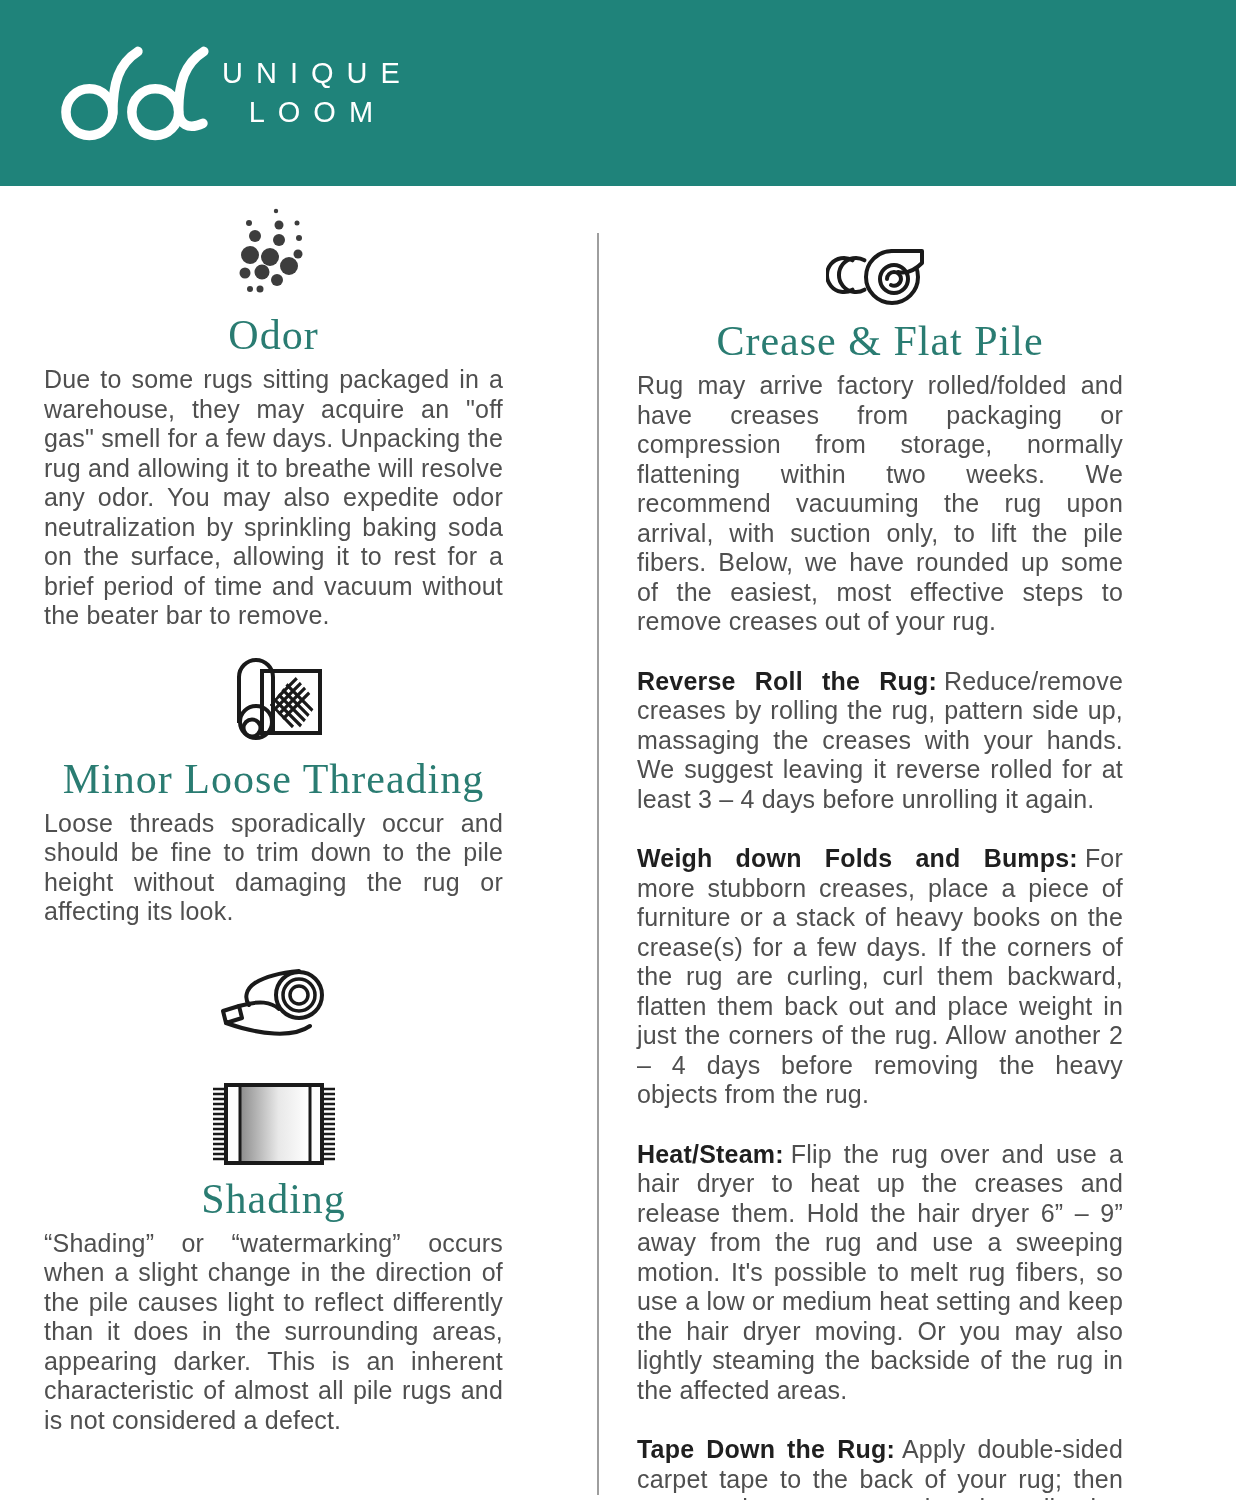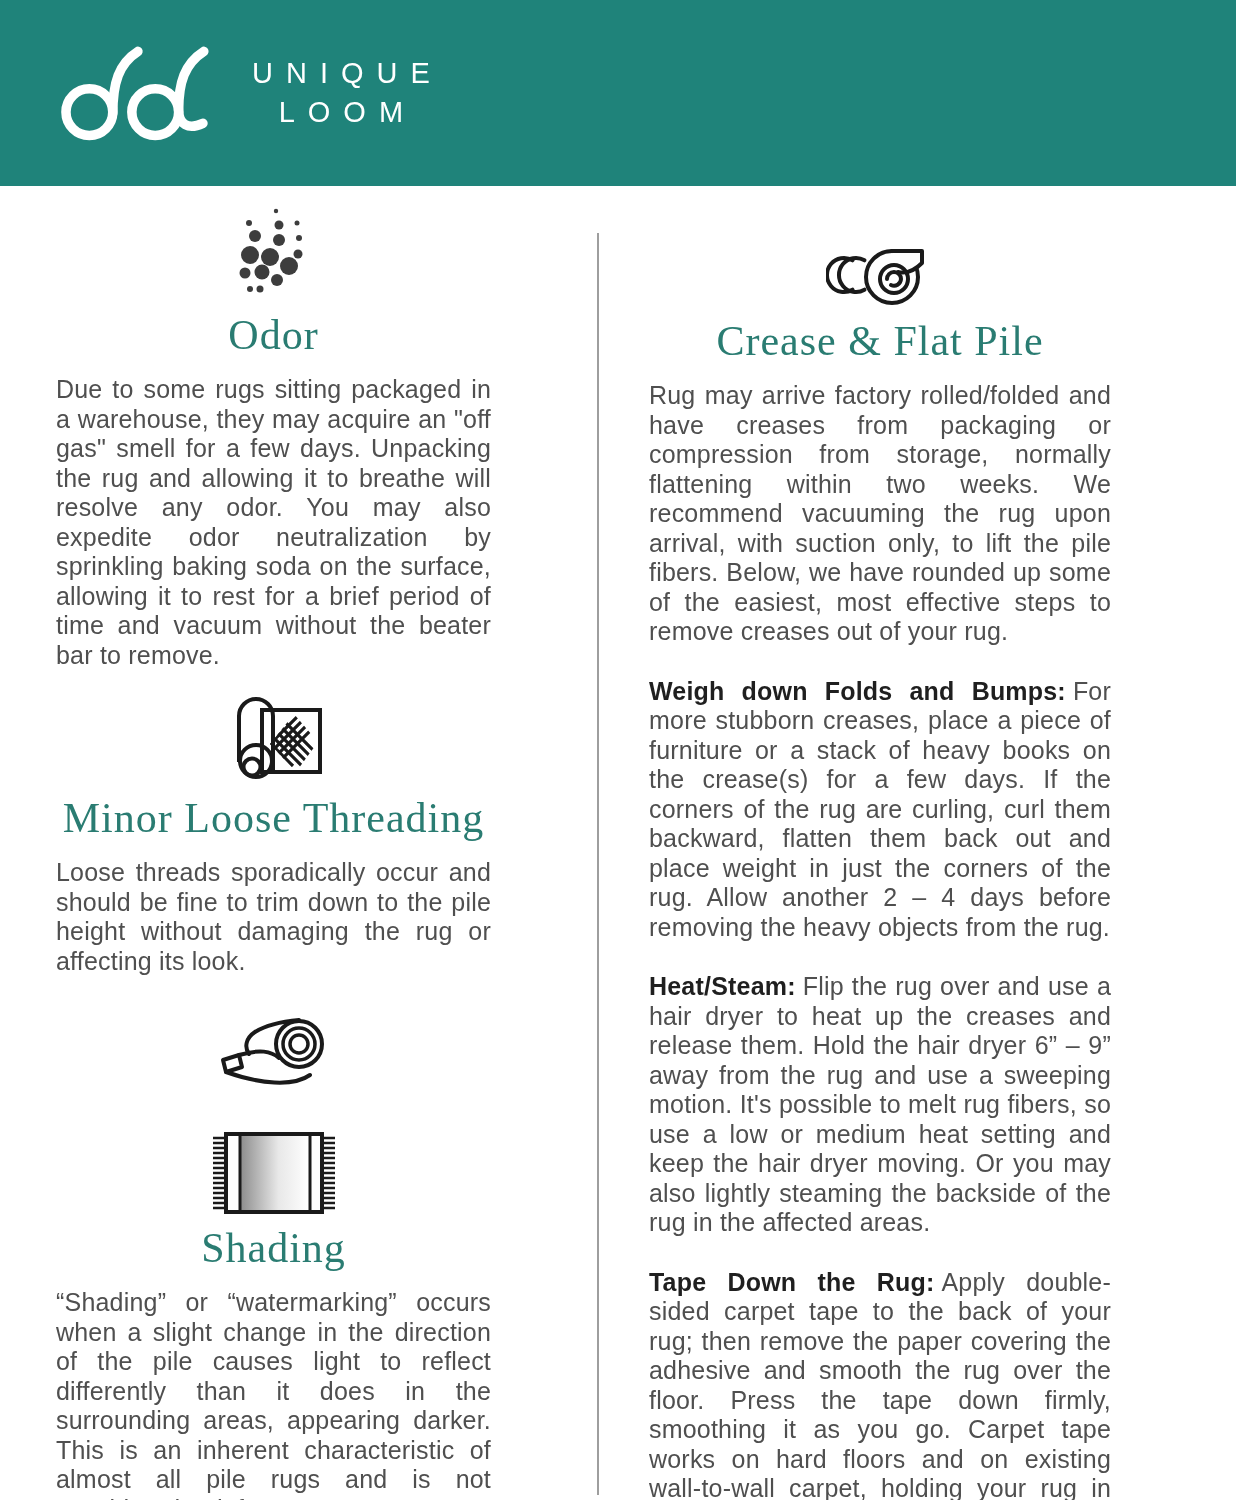--- a/index.html
+++ b/index.html
@@ -6,21 +6,21 @@
   .page {
     position:relative; width:1236px; height:1500px; background:#ffffff;
     overflow:hidden; font-family:"Liberation Sans", sans-serif;
   }
   
   .header {
     position:absolute; left:0; top:0; width:1236px; height:186px;
     background:#1F837A; display:flex; align-items:center; padding:0 58px;
     box-sizing:border-box;
   }
-  .brand { display:flex; align-items:center; gap:42px; }
+  .brand { display:flex; align-items:center; gap:12px; }
   .brand-logo { width:152px; height:104px; }
   .brand-name {
     color:#ffffff; font-size:29px; letter-spacing:13px; line-height:39px;
     text-align:center; font-weight:400;
   }
   .header-title {
     flex:1; text-align:center; color:#ffffff;
     font-family:"Liberation Serif", serif; font-size:92px; font-weight:400;
     letter-spacing:7px; word-spacing:22px; padding-left:30px;
   }
@@ -32,21 +32,21 @@
   .col { position:absolute; box-sizing:border-box; }
   .col-left  { left:40px;  top:203px; width:467px; }
   .col-right { left:633px; top:243px; width:494px; }
   .icon-wrap { text-align:center; }
   .section-title {
     font-family:"Liberation Serif", serif; color:#2A7C72; font-size:42px;
     text-align:center; margin:4px 0 6px 0; font-weight:400; letter-spacing:1px;
   }
   .body-text {
     color:#4f4f4f; font-size:25px; line-height:29.5px; text-align:justify;
-    letter-spacing:0.2px; margin:16px;
+    letter-spacing:0.2px; margin:4px;
   }
   .tip { margin-top:30px; }
   .tip-label { color:#1f1f1f; font-weight:700; margin-right:7px; }
   .sec { margin-bottom:20px; }
   .ic { stroke:#1a1a1a; fill:none; stroke-width:4; }
 </style>
 </head>
 <body>
 
 <div class="page">
@@ -172,20 +172,21 @@
             <path d="M66,8 L96,8 L96,20 C88,28 80,31 72,29" fill="#ffffff"></path>
             <circle cx="68" cy="36" r="14"></circle>
             <path d="M61,36 a7,7 0 1 1 14,0 a7,7 0 0 1 -10,6"></path>
           </g>
         </svg>
       </div>
       <h2 class="section-title">Crease &amp; Flat Pile</h2>
       <p class="body-text">Rug may arrive factory rolled/folded and have creases from packaging or compression from storage, normally flattening within two weeks. We recommend vacuuming the rug upon arrival, with suction only, to lift the pile fibers. Below, we have rounded up some of the easiest, most effective steps to remove creases out of your rug.</p>
     </div>
 
+    <p class="body-text tip"><b class="tip-label">Reverse Roll the Rug:</b><span>Reduce/remove creases by rolling the rug, pattern side up, massaging the creases with your hands. We suggest leaving it reverse rolled for at least 3 – 4 days before unrolling it again.</span></p>
 
     <p class="body-text tip"><b class="tip-label">Weigh down Folds and Bumps:</b><span>For more stubborn creases, place a piece of furniture or a stack of heavy books on the crease(s) for a few days. If the corners of the rug are curling, curl them backward, flatten them back out and place weight in just the corners of the rug. Allow another 2 – 4 days before removing the heavy objects from the rug.</span></p>
 
     <p class="body-text tip"><b class="tip-label">Heat/Steam:</b><span>Flip the rug over and use a hair dryer to heat up the creases and release them. Hold the hair dryer 6” – 9” away from the rug and use a sweeping motion. It's possible to melt rug fibers, so use a low or medium heat setting and keep the hair dryer moving. Or you may also lightly steaming the backside of the rug in the affected areas.</span></p>
 
     <p class="body-text tip"><b class="tip-label">Tape Down the Rug:</b><span>Apply double-sided carpet tape to the back of your rug; then remove the paper covering the adhesive and smooth the rug over the floor. Press the tape down firmly, smoothing it as you go. Carpet tape works on hard floors and on existing wall-to-wall carpet, holding your rug in place. If you have laminate flooring, purchase a less adhesive double-sided tape to prevent the laminate from buckling or otherwise being damaged.</span></p>
 
   </div>
 </div>
 

